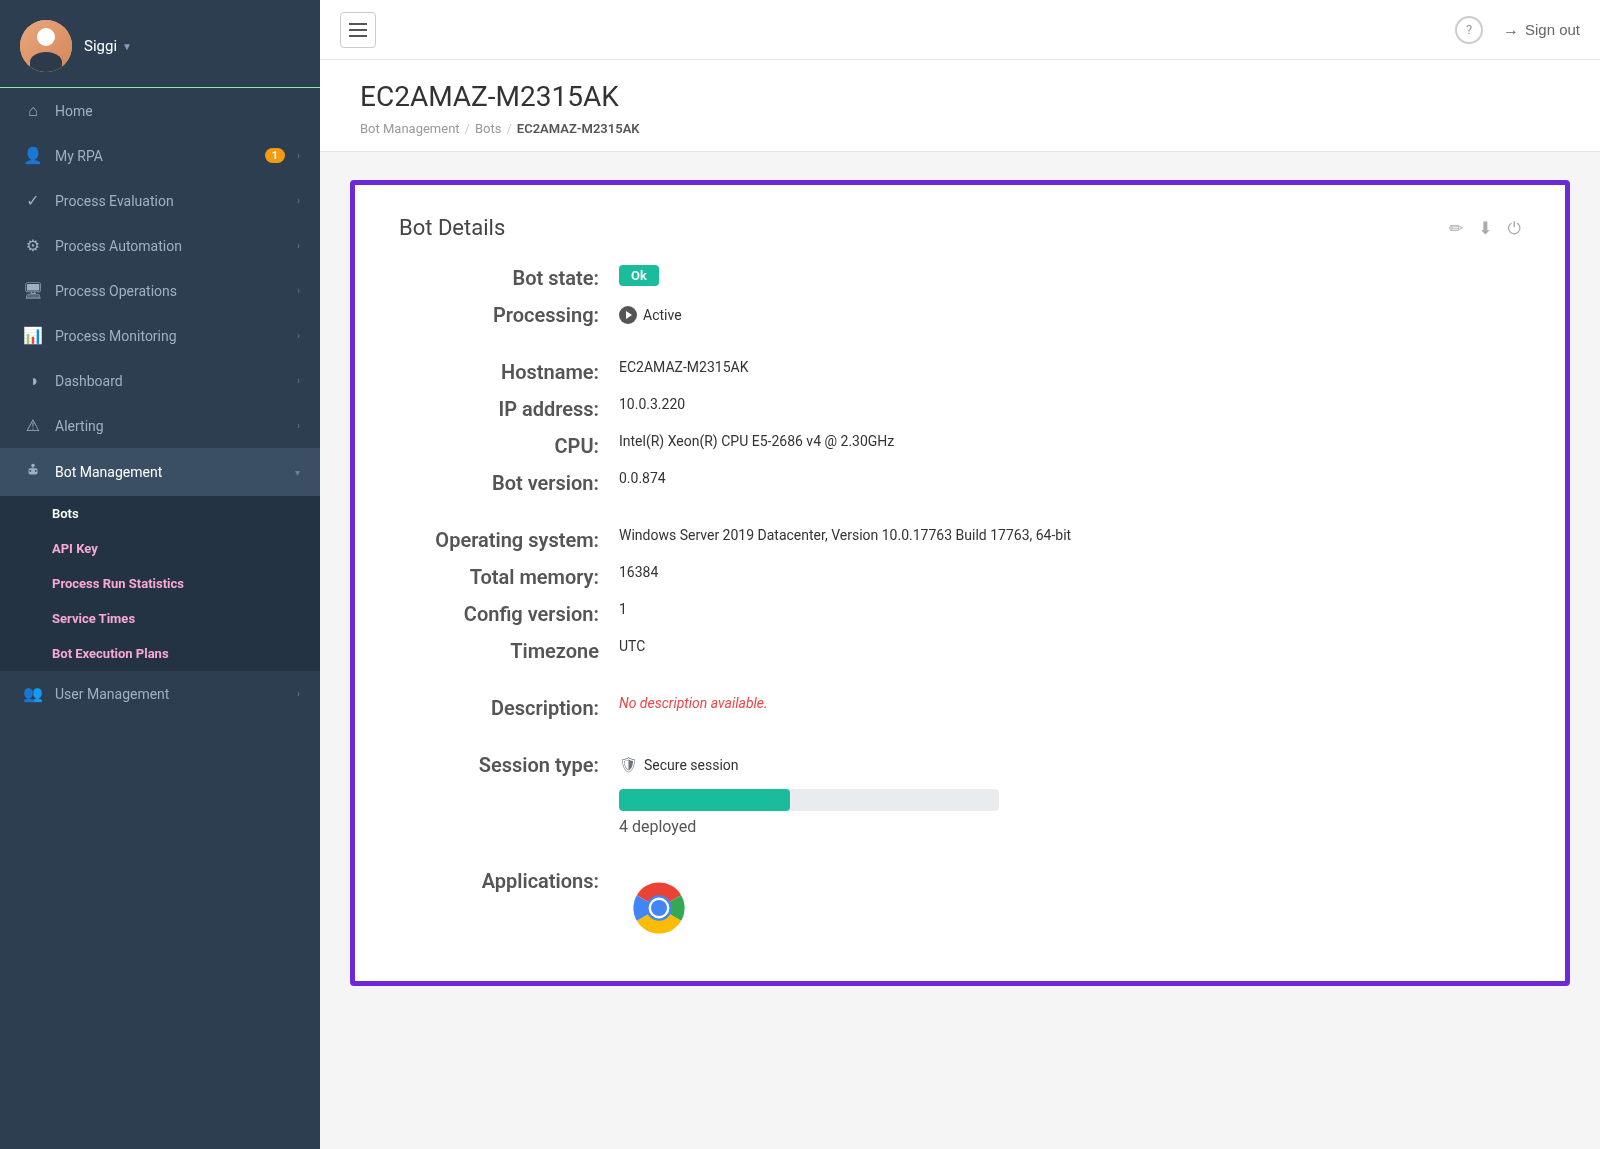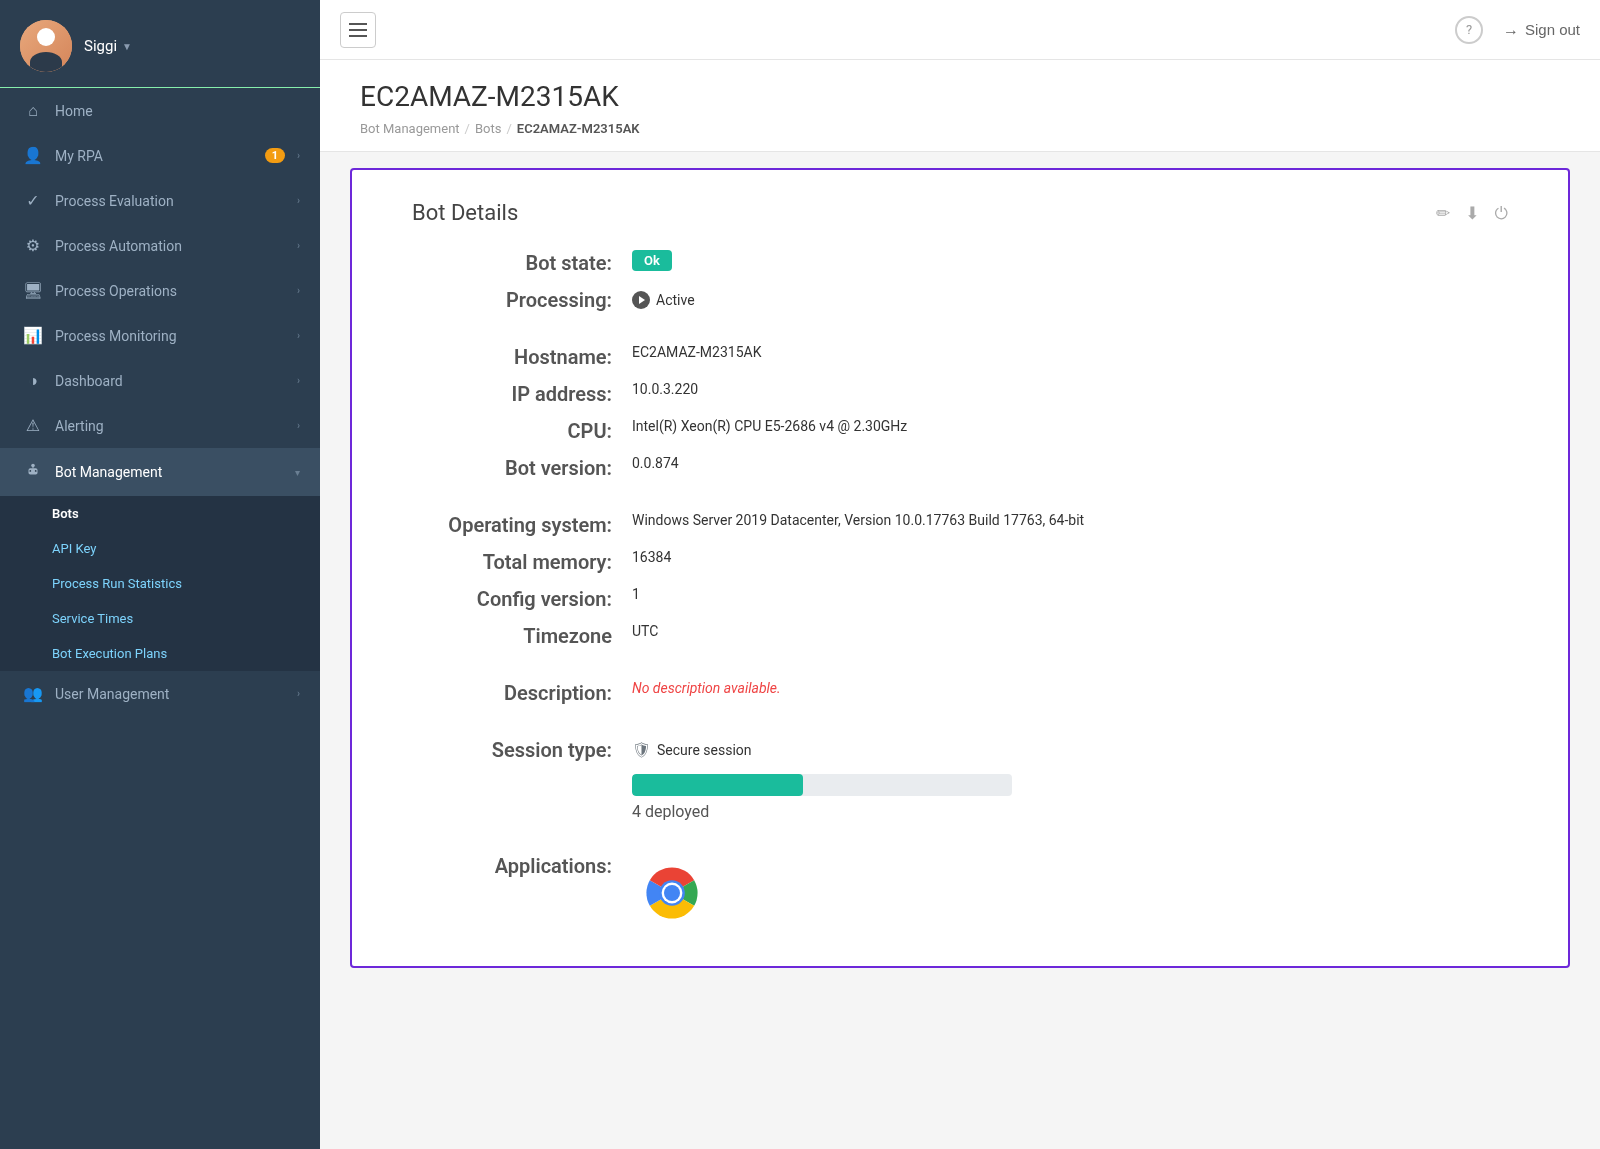--- a/index.html
+++ b/index.html
@@ -130,22 +130,23 @@
 
     .nav-sub {
       background: #243344;
     }
 
     .nav-sub-item {
       display: block;
       padding: 10px 20px 10px 52px;
       cursor: pointer;
       font-size: 13px;
-      color: #7dd3fc;
+      color: #f9a8d4;
       transition: background 0.15s;
+      font-weight: bold;
     }
 
     .nav-sub-item.active-sub {
       color: #fff;
       font-weight: 600;
     }
 
     .nav-section-active {
       background: #1e2d3d;
     }
@@ -252,24 +253,24 @@
     .breadcrumb a {
       color: #999;
       text-decoration: none;
     }
 
     .breadcrumb .sep { color: #ccc; }
     .breadcrumb .current { color: #555; font-weight: 600; }
 
     .card {
       background: #fff;
-      margin: 16px 30px;
+      margin: 28px 30px;
       border-radius: 4px;
-      border: 2px solid #6d28d9;
-      padding: 30px 60px;
+      border: 5px solid #6d28d9;
+      padding: 30px 44px;
     }
 
     .card-header {
       display: flex;
       justify-content: space-between;
       align-items: center;
       margin-bottom: 25px;
     }
 
     .card-title {

